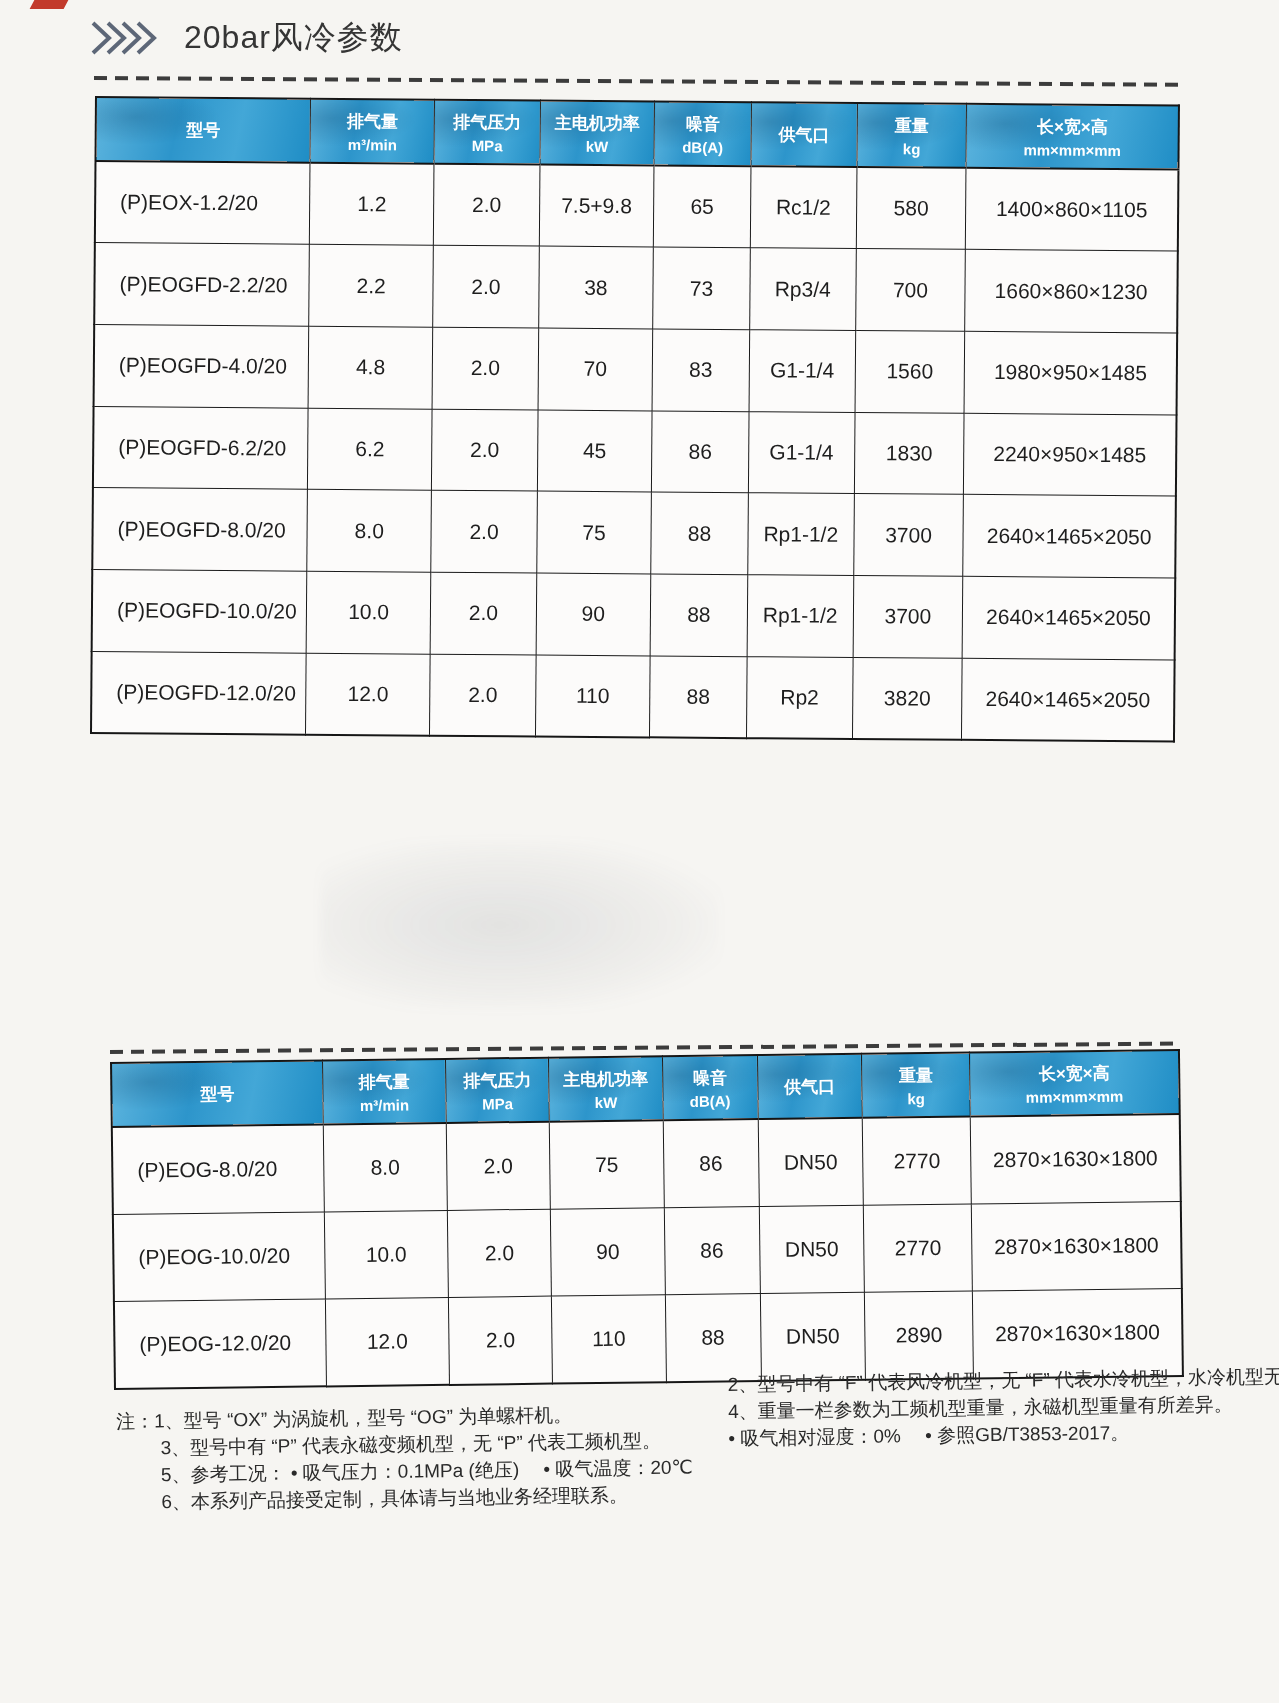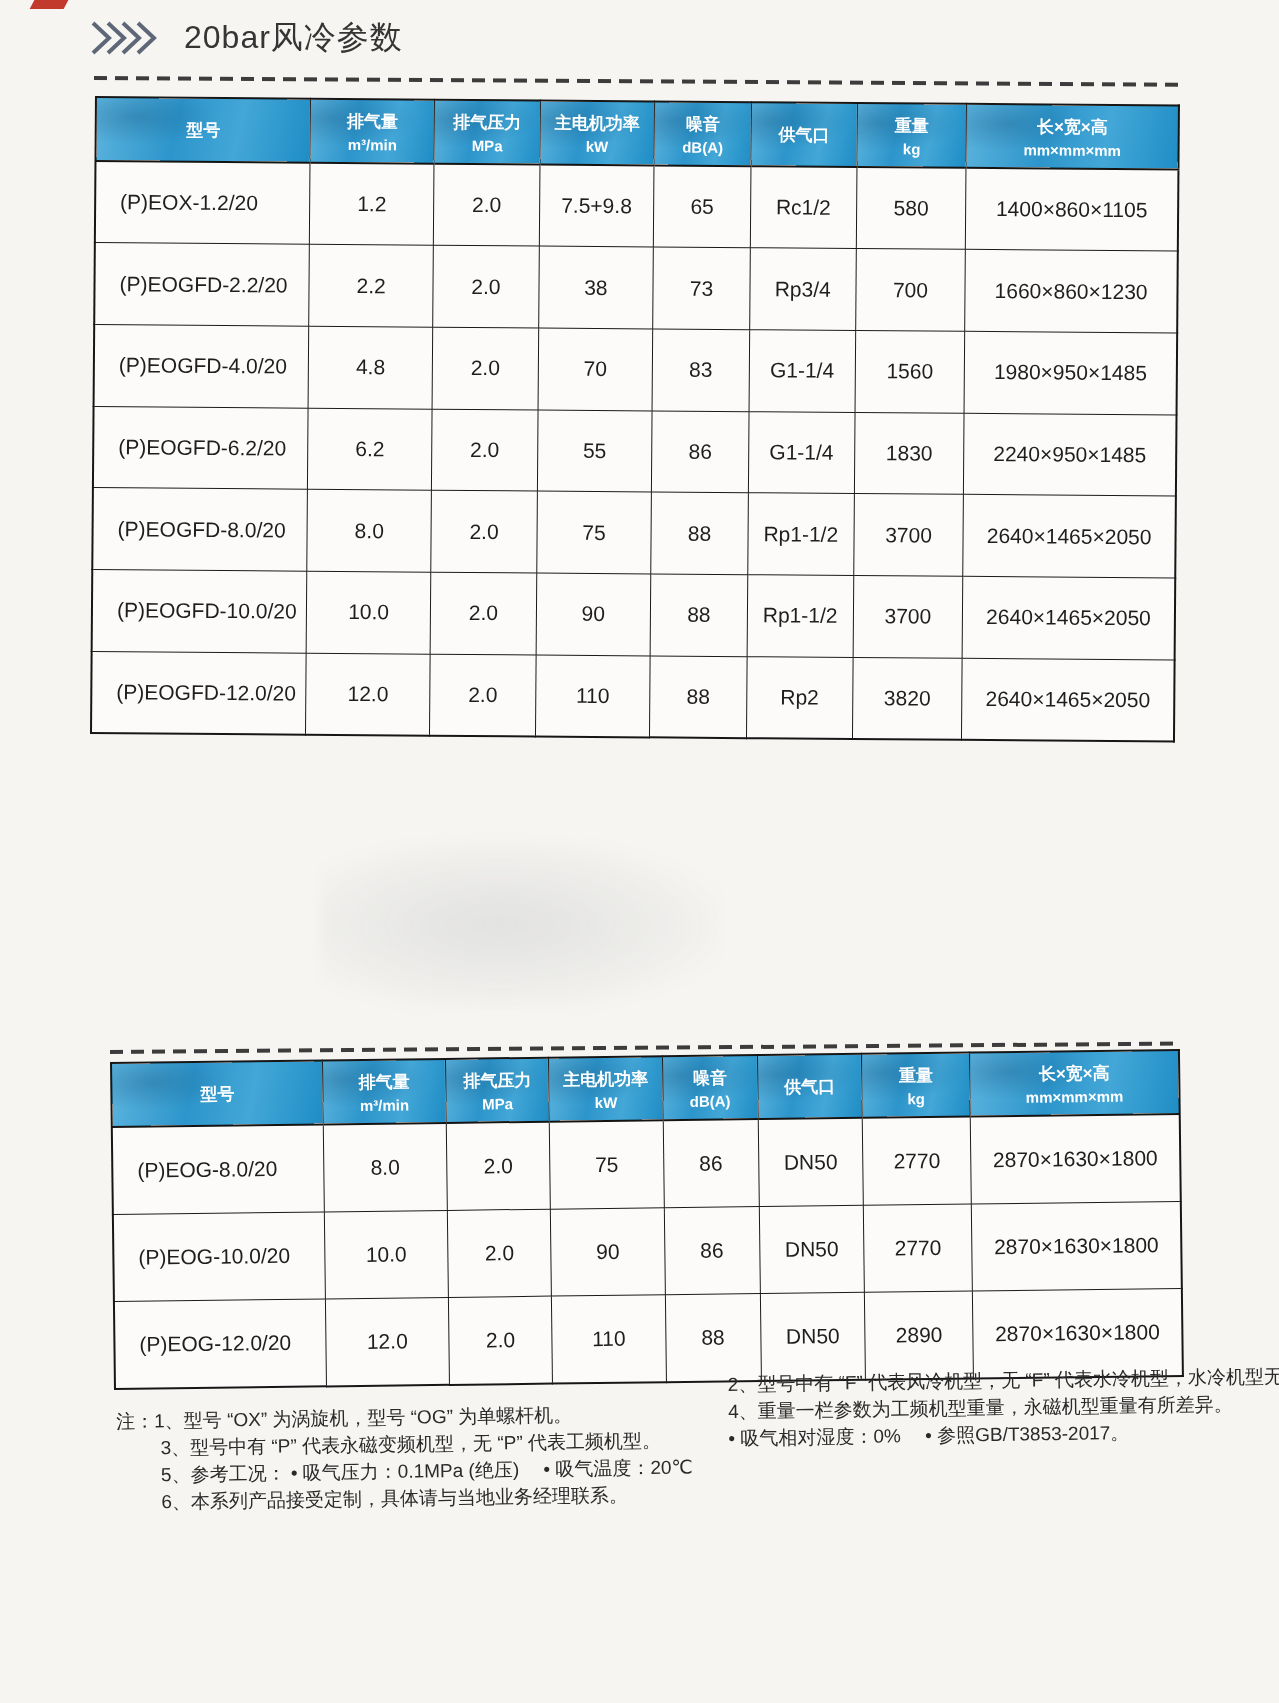--- a/index.html
+++ b/index.html
@@ -179,21 +179,21 @@
             <td>70</td>
             <td>83</td>
             <td>G1-1/4</td>
             <td>1560</td>
             <td>1980×950×1485</td>
           </tr>
           <tr>
             <td class="model-cell">(P)EOGFD-6.2/20</td>
             <td>6.2</td>
             <td>2.0</td>
-            <td>55</td>
+            <td>45</td>
             <td>86</td>
             <td>G1-1/4</td>
             <td>1830</td>
             <td>2240×950×1485</td>
           </tr>
           <tr>
             <td class="model-cell">(P)EOGFD-8.0/20</td>
             <td>8.0</td>
             <td>2.0</td>
             <td>75</td>

